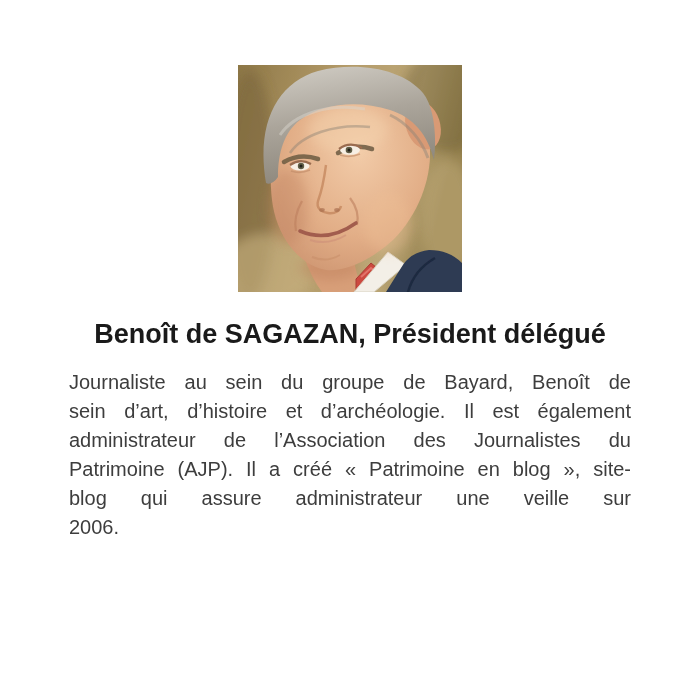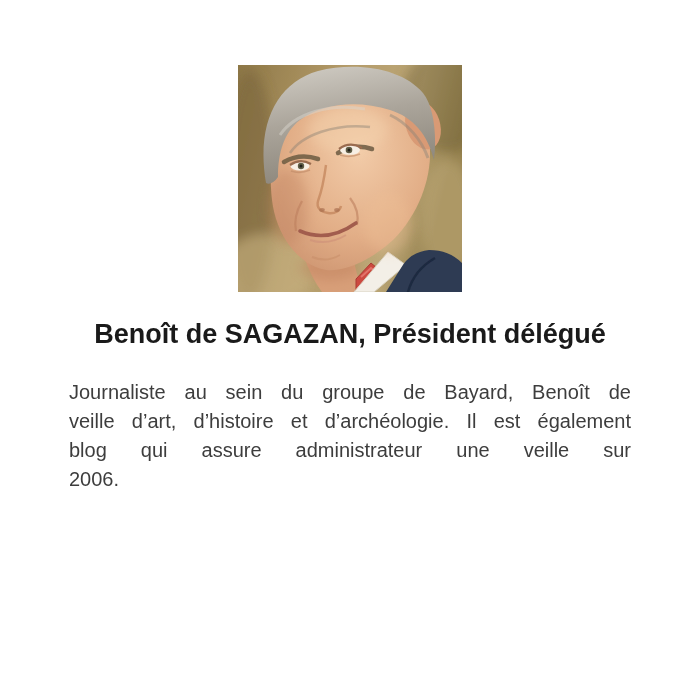--- a/index.html
+++ b/index.html
@@ -26,21 +26,21 @@
     margin: 26px 0 0 0;
     text-align: center;
     font-size: 27px;
     line-height: 32px;
     font-weight: 700;
     color: #1a1a1a;
     letter-spacing: 0;
   }
   .bio {
     width: 562px;
-    margin: 28px auto 0 auto;
+    margin: 18px auto 0 auto;
     font-size: 20px;
     line-height: 29px;
     color: #3d3d3d;
   }
   .bio-line {
     text-align: justify;
     text-align-last: justify;
   }
   .bio-line.bio-line-last {
     text-align: center;
@@ -143,18 +143,20 @@
           <path d="M74 192 Q 88 198 102 190" stroke="#c68b66" stroke-width="2" fill="none" opacity="0.5"></path>
         </g>
       </g>
     </svg>
   </figure>
 
   <h1 class="profile-title">Benoît de SAGAZAN, Président délégué</h1>
 
   <div class="bio">
     <div class="bio-line">Journaliste au sein du groupe de Bayard, Benoît de</div>
-    <div class="bio-line">veille d’art, d’histoire et d’archéologie. Il est également</div>
+    <div class="bio-line">sein d’art, d’histoire et d’archéologie. Il est également</div>
+    <div class="bio-line">administrateur de l’Association des Journalistes du</div>
+    <div class="bio-line">Patrimoine (AJP). Il a créé « Patrimoine en blog », site-</div>
     <div class="bio-line">blog qui assure administrateur une veille sur</div>
     <div class="bio-line bio-line-last">2006.</div>
   </div>
 
 </div>
 
 </body></html>

